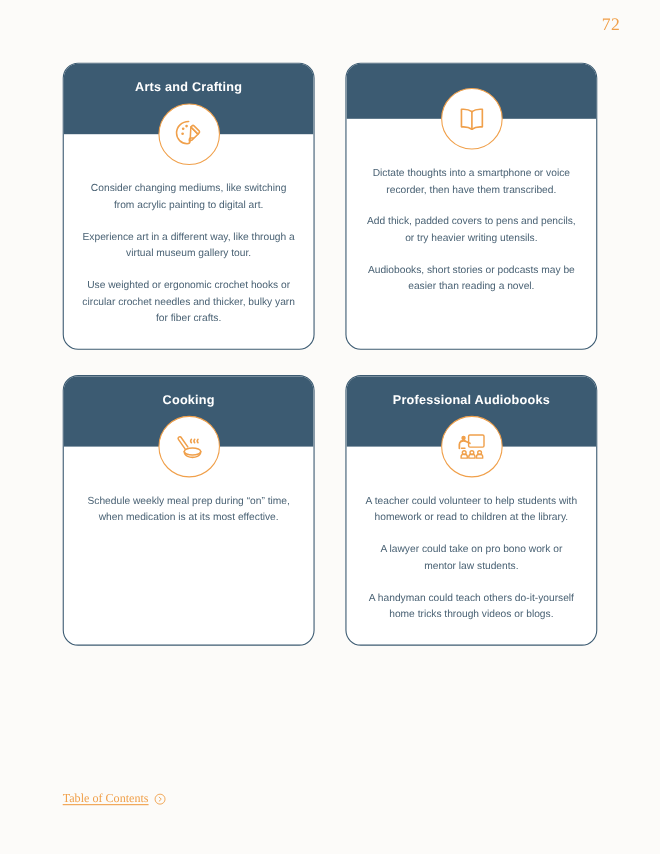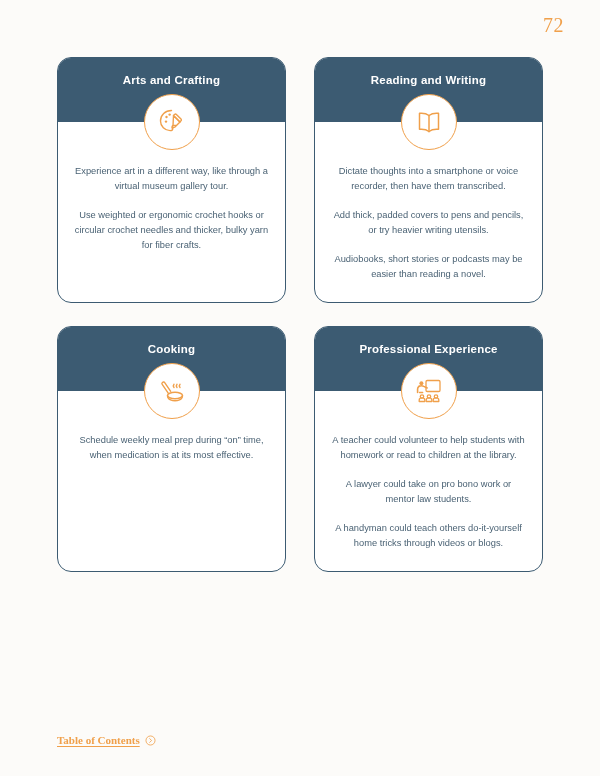--- a/index.html
+++ b/index.html
@@ -19,21 +19,21 @@
     position: absolute;
     inset: 0;
   }
 
   
   .page-number {
     position: absolute;
     top: 14px;
     right: 36px;
     font-family: "Liberation Serif", serif;
-    font-size: 20px;
+    font-size: 16px;
     color: #f0a04b;
     letter-spacing: 0.5px;
   }
 
   
   .card-grid {
     position: absolute;
     left: 57px;
     top: 57px;
     width: 558px;
@@ -104,25 +104,24 @@
     color: #4a6274;
   }
   .card-body p:last-child {
     margin-bottom: 0;
   }
 
   
   .footer {
     position: absolute;
     left: 57px;
-    bottom: 30px;
+    bottom: 44px;
     display: flex;
     align-items: flex-end;
     gap: 5px;
-    font-weight: bold;
   }
   .footer-link {
     font-family: "Liberation Serif", serif;
     font-size: 11px;
     color: #f0a04b;
     text-decoration: underline;
     text-underline-offset: 2px;
   }
   .footer-arrow {
     width: 11px;
@@ -147,28 +146,28 @@
             <path d="M15.5 4.5C9.2 4.5 4.5 9 4.5 15c0 5.5 4.3 9.6 9.6 9.6 1.9 0 2.6-1 2.6-1.9 0-.8-.6-1.3-.6-2 0-.8.6-1.3 1.4-1.3h2.2"></path>
             <circle cx="10.5" cy="11" r="1.2" fill="#f0a04b" stroke="none"></circle>
             <circle cx="10" cy="15.6" r="1.2" fill="#f0a04b" stroke="none"></circle>
             <circle cx="13.6" cy="8.6" r="1.2" fill="#f0a04b" stroke="none"></circle>
             <path d="M20.4 8.4l4.6 4.6c.5.5.5 1.3 0 1.8l-1.1 1.1-6.4-6.4 1.1-1.1c.5-.5 1.3-.5 1.8 0z"></path>
             <path d="M17.5 9.5L24 16l-5.3 5.2-2.6.9.9-2.6z"></path>
           </svg>
         </div>
       </div>
       <div class="card-body">
+        <p>Consider changing mediums, like switching from acrylic painting to digital art.</p>
         <p>Experience art in a different way, like through a virtual museum gallery tour.</p>
         <p>Use weighted or ergonomic crochet hooks or circular crochet needles and thicker, bulky yarn for fiber crafts.</p>
       </div>
     </div>
 
     <div class="card row1">
       <div class="card-header">
-        <div class="card-title">Reading and Writing</div>
         <div class="icon-badge">
           <svg viewBox="0 0 32 32" fill="none" stroke="#f0a04b" stroke-width="1.5" stroke-linecap="round" stroke-linejoin="round">
             <path d="M16 9.5c-2-1.5-4.4-2.2-7.5-2.2H6.5v16h2c3.1 0 5.5.7 7.5 2.2"></path>
             <path d="M16 9.5c2-1.5 4.4-2.2 7.5-2.2h2v16h-2c-3.1 0-5.5.7-7.5 2.2"></path>
             <path d="M16 9.5v16"></path>
           </svg>
         </div>
       </div>
       <div class="card-body">
         <p>Dictate thoughts into a smartphone or voice recorder, then have them transcribed.</p>
@@ -189,21 +188,21 @@
           </svg>
         </div>
       </div>
       <div class="card-body">
         <p>Schedule weekly meal prep during “on” time, when medication is at its most effective.</p>
       </div>
     </div>
 
     <div class="card row2">
       <div class="card-header">
-        <div class="card-title">Professional Experience</div>
+        <div class="card-title">Professional Audiobooks</div>
         <div class="icon-badge">
           <svg viewBox="0 0 32 32" fill="none" stroke="#f0a04b" stroke-width="1.3" stroke-linecap="round" stroke-linejoin="round">
             <rect x="13" y="5.5" width="14" height="11" rx="1.2"></rect>
             <circle cx="8.4" cy="8.2" r="2" fill="#f0a04b" stroke="none"></circle>
             <path d="M6.2 11.2c1.6-.7 3.2-.7 4.6.2l3.4 1.6" stroke-width="1.6"></path>
             <path d="M6.2 11.2c-1 .6-1.6 1.7-1.6 2.9v3.4" stroke-width="1.6"></path>
             <path d="M6.5 17.5h3.2"></path>
             <circle cx="9" cy="21.5" r="1.7"></circle>
             <path d="M6.2 26.5v-1.6c0-1.1 1.2-2 2.8-2s2.8.9 2.8 2v1.6z"></path>
             <circle cx="16" cy="21.5" r="1.7"></circle>

